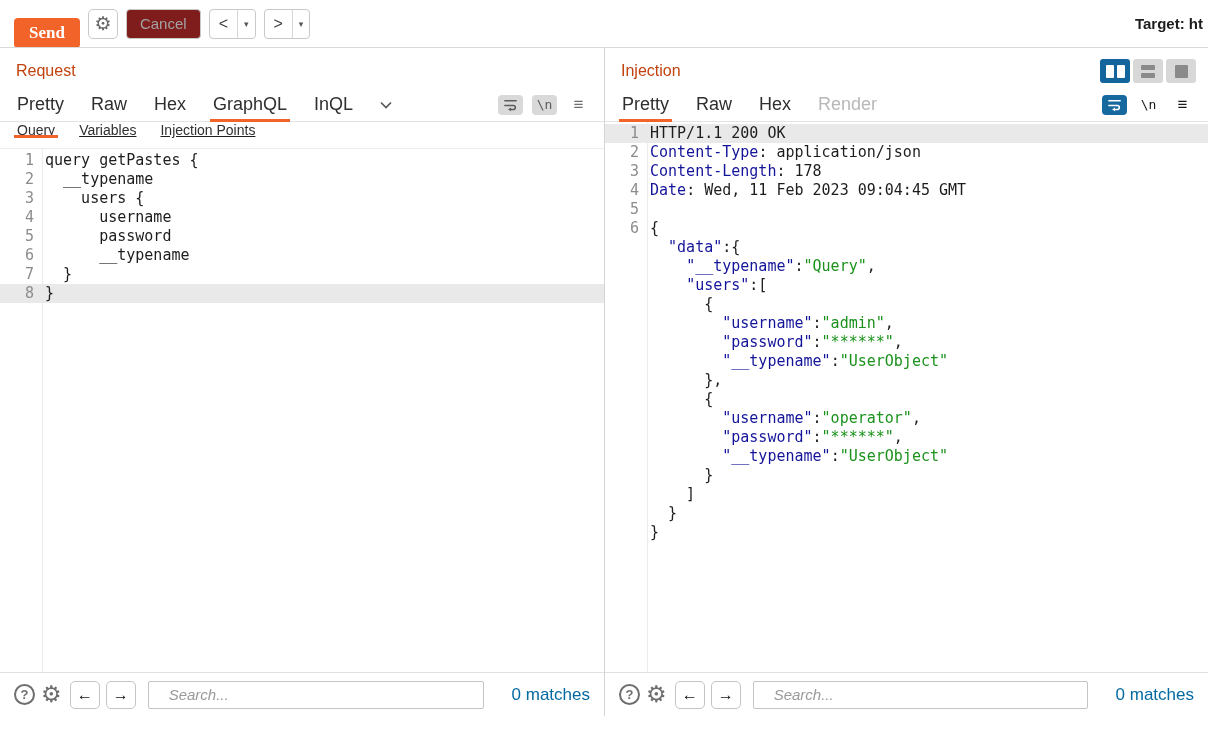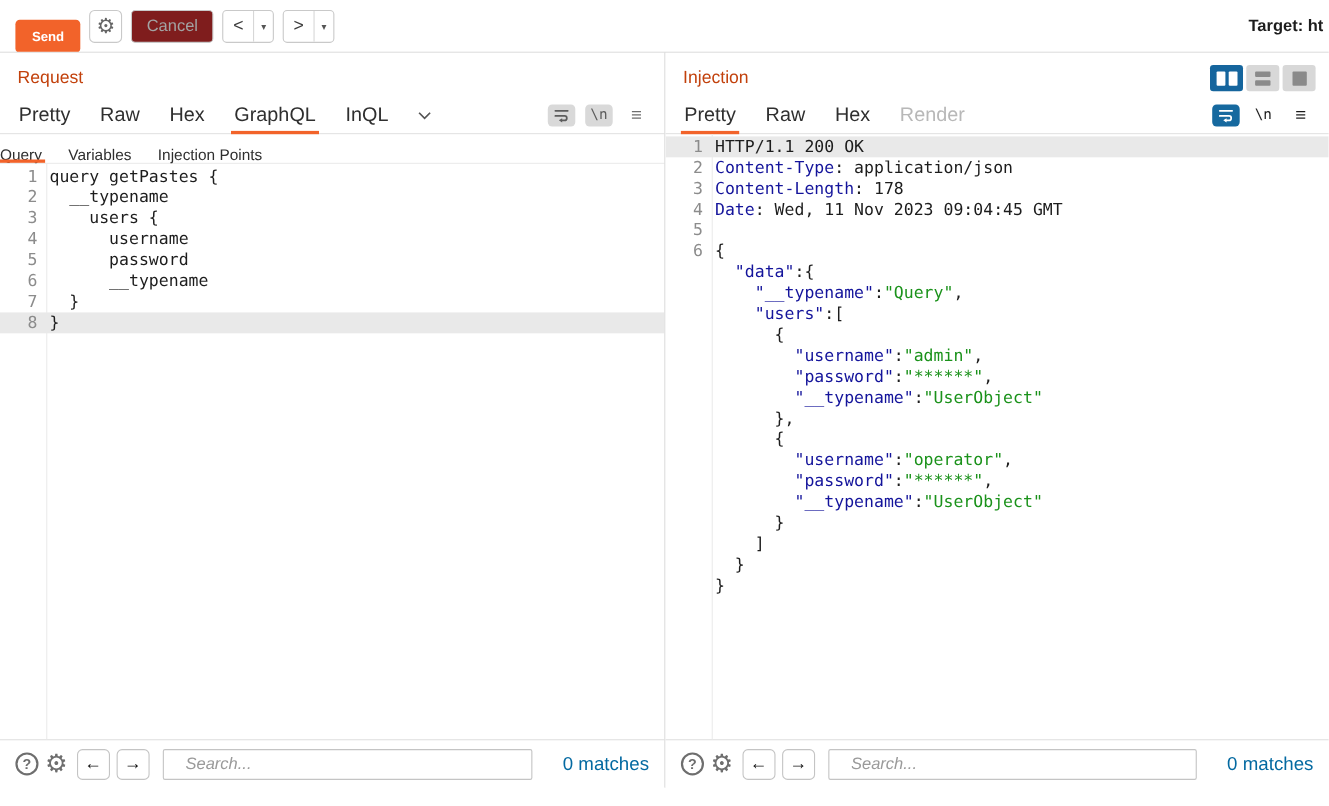--- a/index.html
+++ b/index.html
@@ -13,23 +13,23 @@
   }
 
   
   .toolbar {
     position: absolute; top:0; left:0; width:1208px; height:48px;
     border-bottom: 1px solid #d9d9d9;
     display:flex; align-items:center; gap:8px;
     padding: 0 10px 0 14px; background:#fff; overflow:hidden;
   }
   .btn-send {
-    background:#f2632a; color:#fff; font-weight:bold; font-size:12px;
+    background:#f2632a; color:#fff; font-weight:bold; font-size:17px;
     border:none; border-radius:4px; height:30px; padding:0 15px;
-    font-family:Liberation Sans, sans-serif; cursor:pointer;margin-top:18px;
+    font-family:Liberation Serif, serif; cursor:pointer;margin-top:18px;
   }
   .btn-gear-sq {
     width:30px; height:30px; border:1px solid #c9c9c9; border-radius:5px; background:#fff;
     display:flex; align-items:center; justify-content:center; color:#666; font-size:19px; cursor:pointer;
   }
   .btn-cancel {
     border:1px solid #c9c9c9; border-radius:4px; background:#7f1d1d; color:#a3a3a3;
     font-size:15px; height:30px; padding:0 13px; font-family:"Liberation Sans",sans-serif;
   }
   .btn-split {
@@ -60,21 +60,21 @@
   .tab-chevron { display:flex; align-items:center; color:#555; margin-right:10px; cursor:pointer; }
   .tab-icons { margin-left:auto; display:flex; align-items:center; gap:9px; padding-right:13px; }
   .mini-btn { width:25px; height:20px; border-radius:4px; display:flex; align-items:center; justify-content:center; cursor:pointer; }
   .mini-gray { background:#d9d9d9; color:#5c5c5c; }
   .mini-blue { background:#16699f; color:#fff; }
   .mini-plain-gray { color:#6e6e6e; }
   .mini-plain-dark { color:#1a1a1a; }
   .nl-txt { font-size:13px; font-family:"DejaVu Sans Mono",monospace; }
   .menu-glyph { font-size:17px; line-height:1; }
 
-  .subtab-row { height:27px; display:flex; align-items:flex-end; border-bottom:1px solid #ececec; }
+  .subtab-row { height:27px; display:flex; align-items:flex-start; padding-left:17px; border-bottom:1px solid #ececec;text-decoration:underline; }
   .subtab { margin-right:24px; font-size:14px; color:#2f2f2f; display:flex; align-items:center; position:relative; cursor:pointer; white-space:nowrap; }
   .subtab.active::after { content:""; position:absolute; left:-3px; right:-3px; bottom:0; height:3px; background:#f2632a; }
 
   
   .layout-toggle { margin-left:auto; display:flex; gap:3px; }
   .lt-btn { width:30px; height:24px; border-radius:3px; display:flex; align-items:center; justify-content:center; gap:3px; cursor:pointer; }
   .lt-blue { background:#15659d; }
   .lt-gray { background:#d8d8d8; }
   .lt-col { width:8px; height:13px; background:#fff; border-radius:1px; }
   .lt-rows { display:flex; flex-direction:column; gap:3px; }
@@ -237,21 +237,21 @@
       </span>
       <span class="mini-btn mini-plain-dark nl-txt">\n</span>
       <span class="mini-btn mini-plain-dark menu-glyph">≡</span>
     </div>
   </div>
 
   <div class="editor" id="response-code">
       <div class="code-line hl"><span class="gutter">1</span><span class="code-text"><span class="seg-p">HTTP/1.1 200 OK</span></span></div>
       <div class="code-line"><span class="gutter">2</span><span class="code-text"><span class="seg-k">Content-Type</span><span class="seg-p">: application/json</span></span></div>
       <div class="code-line"><span class="gutter">3</span><span class="code-text"><span class="seg-k">Content-Length</span><span class="seg-p">: 178</span></span></div>
-      <div class="code-line"><span class="gutter">4</span><span class="code-text"><span class="seg-k">Date</span><span class="seg-p">: Wed, 11 Nov 2023 09:04:45 GMT</span></span></div>
+      <div class="code-line"><span class="gutter">4</span><span class="code-text"><span class="seg-k">Date</span><span class="seg-p">: Wed, 11 Feb 2023 09:04:45 GMT</span></span></div>
       <div class="code-line"><span class="gutter">5</span><span class="code-text"></span></div>
       <div class="code-line"><span class="gutter">6</span><span class="code-text"><span class="seg-p">{</span></span></div>
       <div class="code-line"><span class="gutter"></span><span class="code-text"><span class="seg-p">  </span><span class="seg-k">"data"</span><span class="seg-p">:{</span></span></div>
       <div class="code-line"><span class="gutter"></span><span class="code-text"><span class="seg-p">    </span><span class="seg-k">"__typename"</span><span class="seg-p">:</span><span class="seg-g">"Query"</span><span class="seg-p">,</span></span></div>
       <div class="code-line"><span class="gutter"></span><span class="code-text"><span class="seg-p">    </span><span class="seg-k">"users"</span><span class="seg-p">:[</span></span></div>
       <div class="code-line"><span class="gutter"></span><span class="code-text"><span class="seg-p">      {</span></span></div>
       <div class="code-line"><span class="gutter"></span><span class="code-text"><span class="seg-p">        </span><span class="seg-k">"username"</span><span class="seg-p">:</span><span class="seg-g">"admin"</span><span class="seg-p">,</span></span></div>
       <div class="code-line"><span class="gutter"></span><span class="code-text"><span class="seg-p">        </span><span class="seg-k">"password"</span><span class="seg-p">:</span><span class="seg-g">"******"</span><span class="seg-p">,</span></span></div>
       <div class="code-line"><span class="gutter"></span><span class="code-text"><span class="seg-p">        </span><span class="seg-k">"__typename"</span><span class="seg-p">:</span><span class="seg-g">"UserObject"</span></span></div>
       <div class="code-line"><span class="gutter"></span><span class="code-text"><span class="seg-p">      },</span></span></div>

